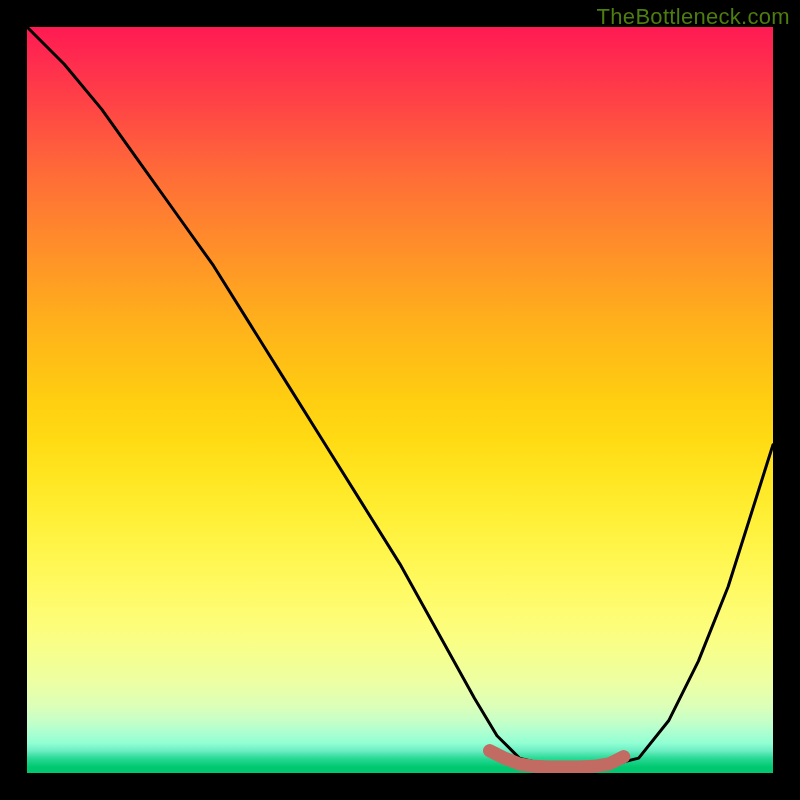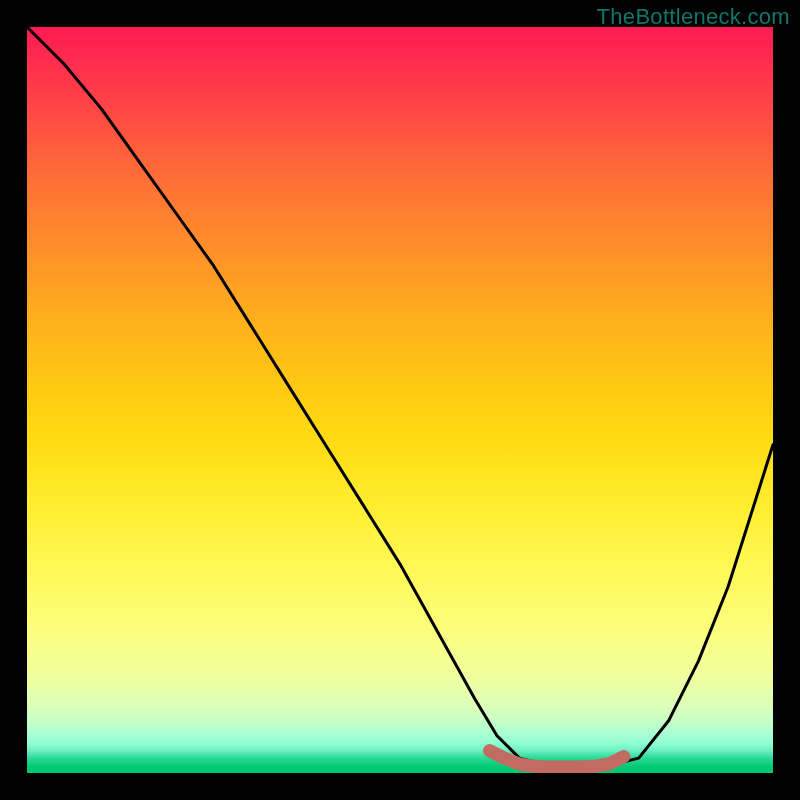--- a/index.html
+++ b/index.html
@@ -58,21 +58,21 @@
     top: 0;
     width: 746px;
     height: 746px;
   }
   .watermark {
     position: absolute;
     top: 4px;
     right: 10px;
     font-family: Arial, Helvetica, sans-serif;
     font-size: 22px;
-    color: #0f766e;
+    color: #4d7c0f;
     letter-spacing: 0.3px;
   }
 </style>
 </head>
 <body>
 
 <div class="chart-container">
   <div class="plot-area">
     <svg class="curve-svg" viewBox="0 0 746 746" preserveAspectRatio="none">
       <path id="main-curve" fill="none" stroke="#000" stroke-width="3" stroke-linecap="round" stroke-linejoin="round" d="M0.0 0.0 L37.3 37.3 L74.6 82.1 L111.9 134.3 L149.2 186.5 L186.5 238.7 L223.8 298.4 L261.1 358.1 L298.4 417.8 L335.7 477.4 L373.0 537.1 L410.3 604.3 L447.6 671.4 L470.0 708.7 L492.4 731.1 L522.2 738.5 L552.0 738.5 L581.9 738.5 L611.7 731.1 L641.6 693.8 L671.4 634.1 L701.2 559.5 L746.0 417.8"></path>

